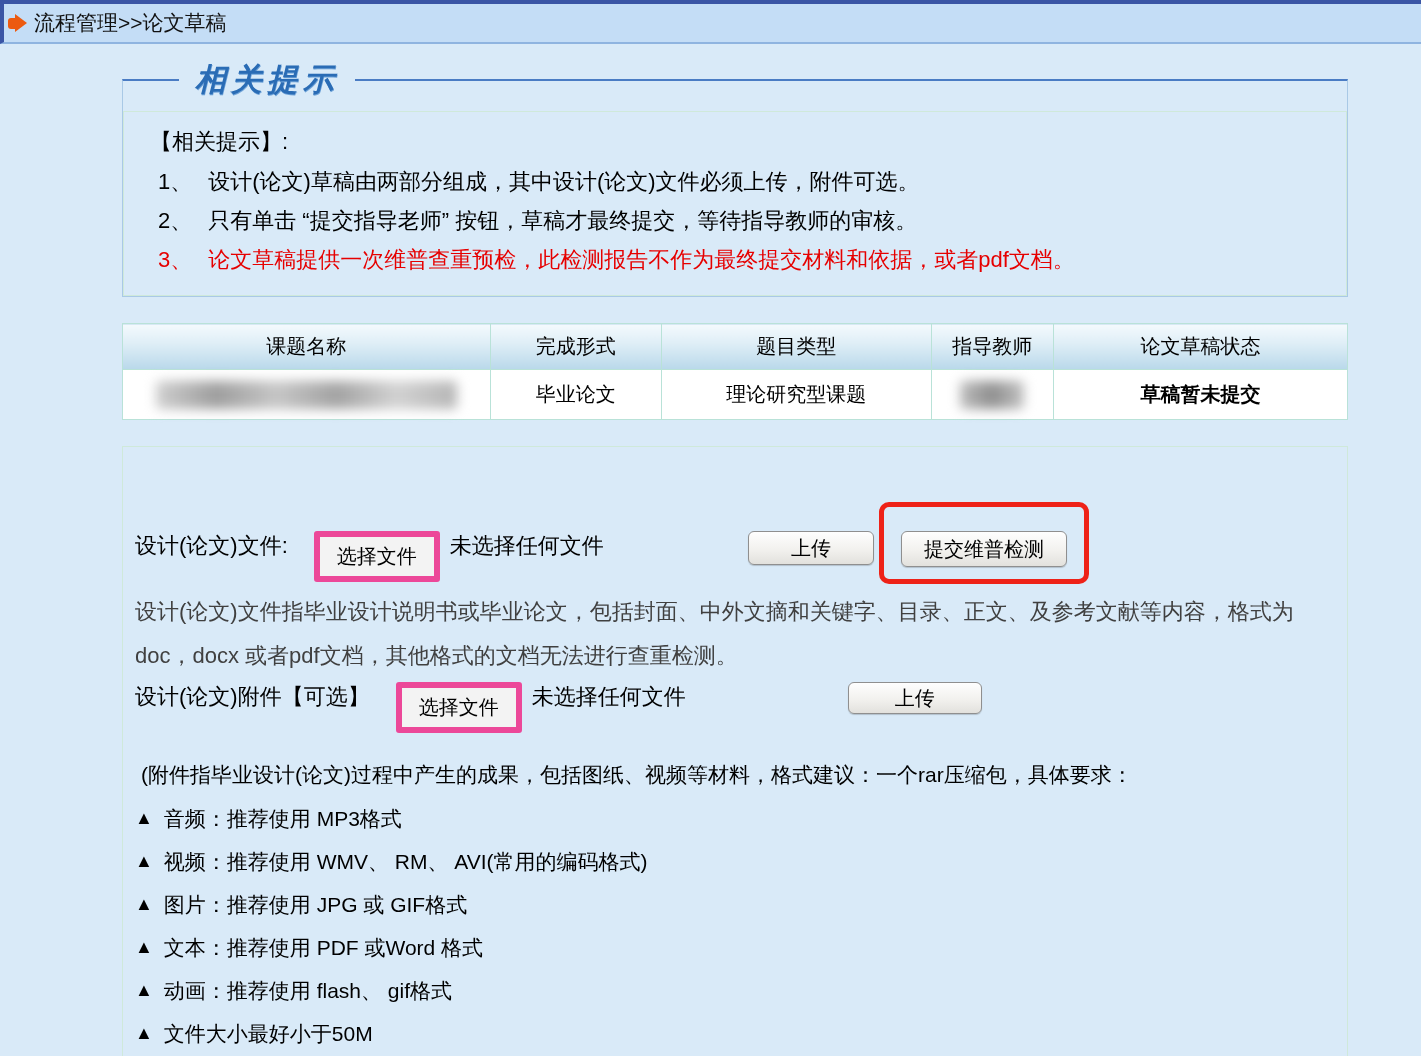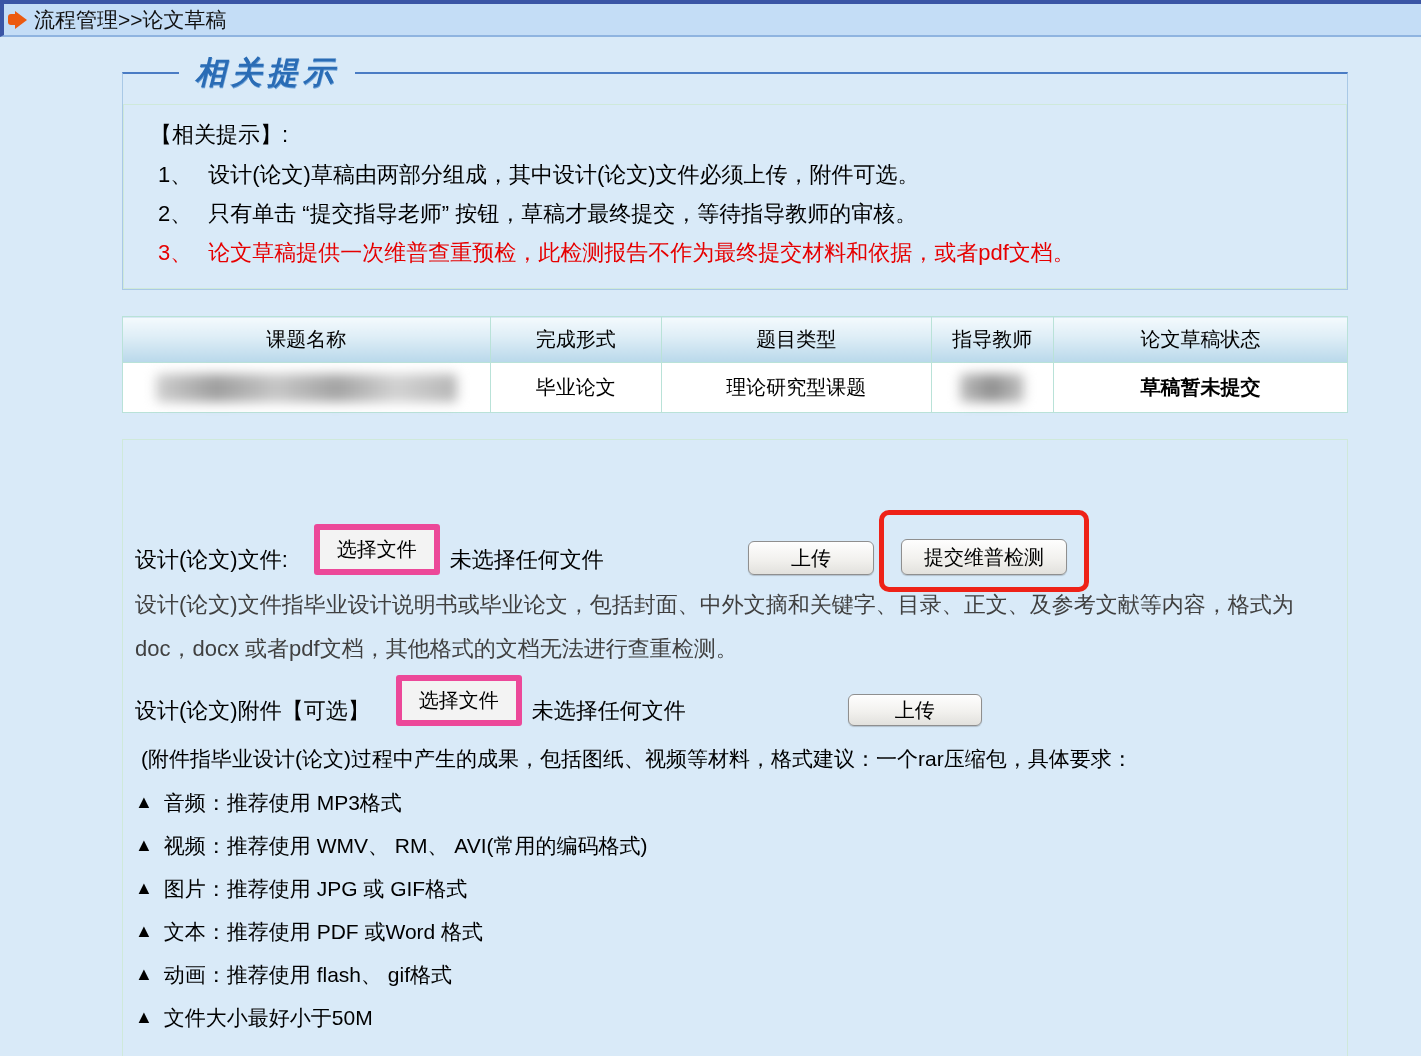--- a/index.html
+++ b/index.html
@@ -11,21 +11,21 @@
   .page {
     position: relative;
     width: 1421px;
     height: 1056px;
     background: #d9eaf8;
     overflow: hidden;
   }
 
   
   .topbar {
-    height: 37px;
+    height: 44px;
     background: #c4ddf6;
     border-top: 4px solid #3a55a5;
     border-left: 4px solid #3a55a5;
     border-bottom: 2px solid #8fb4e0;
     display: flex;
     align-items: center;
     padding-left: 4px;
   }
   .arrow-icon {
     display: inline-flex;
@@ -121,21 +121,21 @@
     width: 64px;
     background: linear-gradient(90deg,#bdbdbd,#8f8f8f,#c2c2c2);
   }
 
   
   .form-box {
     margin-top: 26px;
     border: 1px solid #cfe9da;
     padding: 84px 12px 13px 12px;
   }
-  .file-row, .attach-row { display: flex; align-items: flex-end; }
+  .file-row, .attach-row { display: flex; align-items: flex-start; }
   .row-label { font-size: 22px; white-space: nowrap; }
   .file-btn {
     margin-left: 26px;
     background: #f3f3f3;
     border: 6px solid #ec4899;
     border-radius: 3px;
     font-size: 20px;
     padding: 6px 17px;
     font-family: inherit;
     white-space: nowrap;
@@ -167,21 +167,21 @@
   .desc-text {
     margin-top: 8px;
     font-size: 22px;
     line-height: 44px;
     color: #404040;
   }
   .attach-row { margin-top: 4px; }
   .attach-spacer { width: 162px; }
   .upload-btn-2 { width: 134px; height: 32px; }
   .attach-desc {
-    margin-top: 17px;
+    margin-top: 26px;
     padding-left: 6px;
     font-size: 21px;
     line-height: 32px;
   }
   .req-line {
     margin-top: 12px;
     font-size: 21px;
     line-height: 31px;
     display: flex;
     align-items: center;

